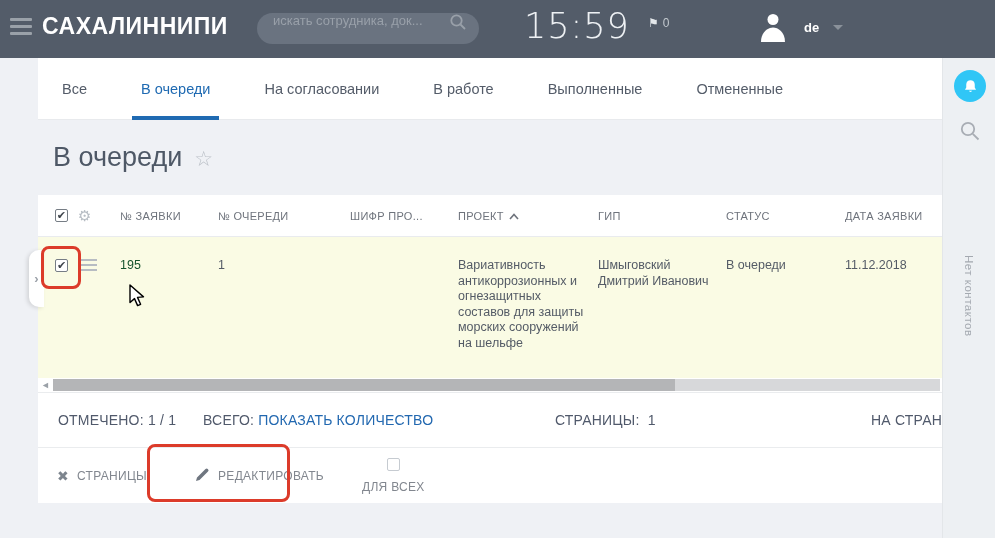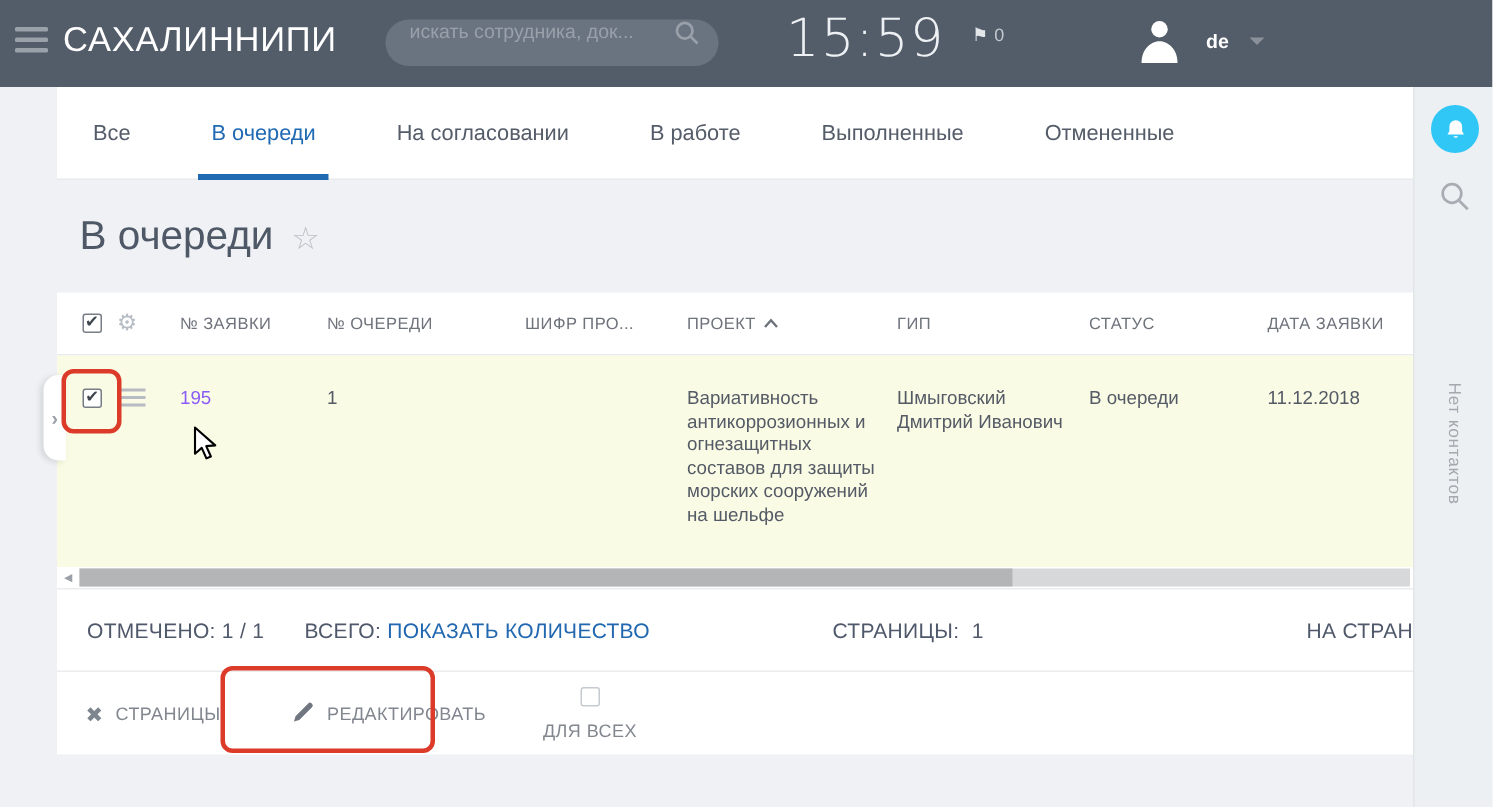--- a/index.html
+++ b/index.html
@@ -8,21 +8,21 @@
     font-family:"Liberation Sans","DejaVu Sans",sans-serif;
     background:#eff1f5; position:relative; overflow:hidden;
     color:#535c69;
   }
   .app { position:absolute; inset:0; width:995px; height:538px; }
 
   
   .topbar { position:absolute; left:0; top:0; width:995px; height:58px; background:#535c69; }
   .menu-icon { position:absolute; left:10px; top:18px; width:22px; height:20px; cursor:pointer; }
   .menu-icon span { display:block; height:3px; margin-bottom:4px; background:#9aa1a9; border-radius:1px; }
-  .logo { position:absolute; left:42px; top:13px; color:#ffffff; font-size:23px; font-weight:normal; letter-spacing:.5px;text-align:center; }
+  .logo { position:absolute; left:42px; top:13px; color:#ffffff; font-size:23px; font-weight:bold; letter-spacing:.5px;text-align:center; }
   .searchpill { position:absolute; left:257px; top:13px; width:222px; height:31px; background:#6a7380; border-radius:16px; display:flex; align-items:flex-start; padding:0 12px 0 16px; }
   .searchpill input { flex:1; background:transparent; border:none; outline:none; font-size:13px; color:#d6dade; font-family:inherit; min-width:0; }
   .searchpill input::placeholder { color:#99a0a9; opacity:1; }
   .clock { position:absolute; left:524px; top:6px; width:96px; color:#eef1f4; font-size:35px; font-weight:200; letter-spacing:1px; font-family:"DejaVu Sans","Liberation Sans",sans-serif; }
   .flagwrap { position:absolute; left:648px; top:17px; display:flex; align-items:flex-start; gap:4px; cursor:pointer; }
   .flag-glyph { color:#e3e7ea; font-size:12px; line-height:12px; }
   .flag-count { color:#c3c9cf; font-size:12px; line-height:12px; }
   .avatar { position:absolute; left:757px; top:10px; width:32px; height:32px; overflow:hidden; cursor:pointer; }
   .username { position:absolute; left:804px; top:20px; color:#ffffff; font-size:13px; font-weight:bold; cursor:pointer; }
   .user-caret { position:absolute; left:833px; top:25px; width:0; height:0; border-left:5px solid transparent; border-right:5px solid transparent; border-top:5px solid #8a919a; cursor:pointer; }
@@ -55,21 +55,21 @@
   .th { cursor:pointer; white-space:nowrap; }
   .sort-caret { display:inline-block; margin-left:5px; }
   .gear { font-size:15px; color:#b6bcc3; cursor:pointer; line-height:1; }
 
   .checkbox { width:13px; height:13px; background:#ffffff; border:1px solid #767d85; border-radius:2px; font-size:11px; line-height:11px; text-align:center; color:#3f454c; cursor:pointer; }
   .checkbox.light { border-color:#c6cbd1; }
 
   .trow { height:141px; background:#fafbe4; font-size:12.5px; line-height:15.5px; color:#545b66; }
   .trow > div { padding-top:21px; }
   .trow .c-check { padding-top:22px; }
-  .row-link { color:#8b5cf6; text-decoration:none; cursor:pointer; }
+  .row-link { color:#14532d; text-decoration:none; cursor:pointer; }
   .burger { width:19px; height:13px; cursor:pointer; margin-top:1px; }
   .burger span { display:block; height:2px; margin-bottom:3px; background:#b7bcc2; }
 
   .scrollstrip { position:relative; height:14px; background:#ffffff; }
   .scroll-arrow { position:absolute; left:3px; top:2px; font-size:9px; color:#9ba1a8; cursor:pointer; }
   .scroll-track { position:absolute; left:15px; top:1px; width:887px; height:12px; background:#d7d8da; cursor:pointer; }
   .scroll-thumb { position:absolute; left:0; top:0; width:622px; height:12px; background:#b4b5b7; cursor:grab; }
 
   .tfoot { position:relative; height:55px; border-top:1px solid #eaecee; font-size:14px; color:#50596b; letter-spacing:.2px; overflow:hidden; }
   .tfoot .item { position:absolute; top:19px; white-space:nowrap; }

